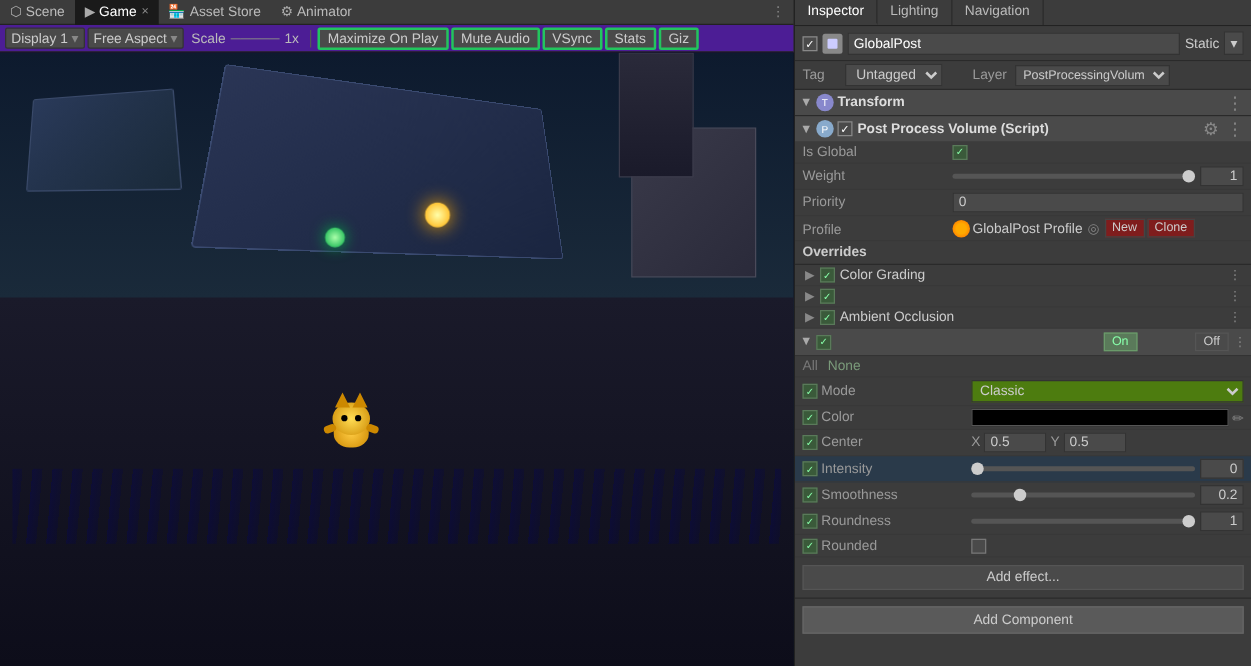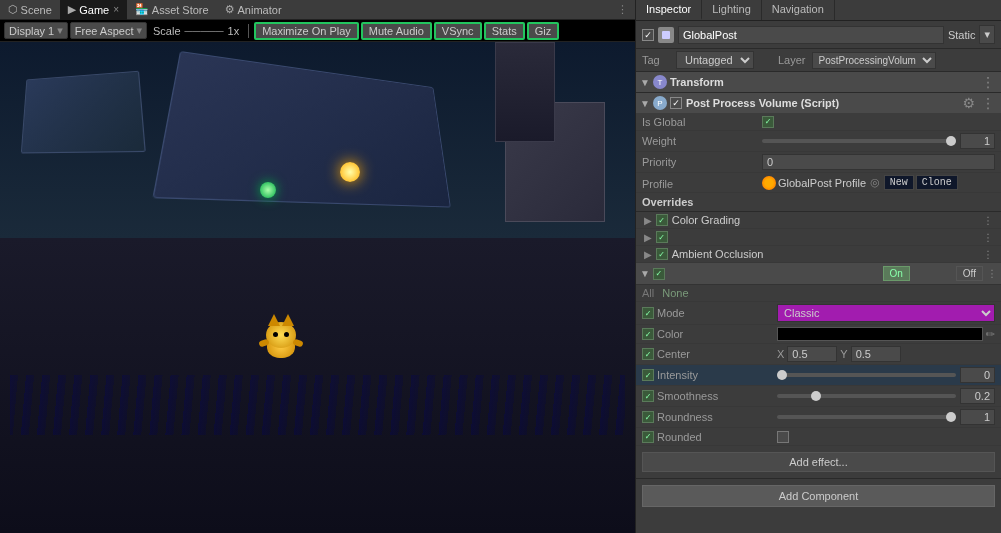--- a/index.html
+++ b/index.html
@@ -12,21 +12,21 @@
 
     
     .tab-bar { display: flex; align-items: center; background: #3c3c3c; height: 20px; border-bottom: 1px solid #222; }
     .tab { display: flex; align-items: center; padding: 0 8px; height: 20px; font-size: 11px; cursor: pointer; color: #bbb; }
     .tab.active { background: #1a1a1a; color: #fff; }
     .tab-close { margin-left: 4px; color: #888; font-size: 10px; }
     .tab-bar-right { margin-left: auto; display: flex; align-items: center; padding-right: 4px; }
     .tab-bar-icon { color: #888; padding: 0 3px; cursor: pointer; }
 
     
-    .game-toolbar { display: flex; align-items: center; background: #000000; height: 22px; border-bottom: 1px solid #222; padding: 0 4px; gap: 2px; }
+    .game-toolbar { display: flex; align-items: center; background: #4c1d95; height: 22px; border-bottom: 1px solid #222; padding: 0 4px; gap: 2px; }
     .toolbar-item { display: flex; align-items: center; color: #bbb; font-size: 11px; padding: 1px 4px; cursor: pointer; border-radius: 2px; }
     .toolbar-dropdown { display: flex; align-items: center; background: #4a4a4a; border: 1px solid #333; border-radius: 2px; padding: 1px 4px; cursor: pointer; }
     .toolbar-separator { width: 1px; height: 14px; background: #555; margin: 0 3px; }
     .toolbar-btn { background: #4a4a4a; border: 2px solid #22c55e; border-radius: 2px; padding: 1px 6px; cursor: pointer; font-size: 11px; color: #ccc; }
 
     
     .game-viewport { flex: 1; background: #0a0a1a; position: relative; overflow: hidden; }
 
     
     .scene-bg {
@@ -70,35 +70,35 @@
     .tag-label { color: #9a9a9a; font-size: 11px; min-width: 28px; }
     .tag-select { background: #4a4a4a; border: 1px solid #333; color: #ccc; font-size: 11px; padding: 1px 4px; cursor: pointer; }
     .layer-label { color: #9a9a9a; font-size: 11px; margin-left: 18px; }
 
     
     .prop-row { display: flex; align-items: center; padding: 2px 6px; border-bottom: 1px solid #383838; min-height: 18px; }
     .prop-label { color: #9a9a9a; font-size: 11px; width: 120px; min-width: 120px; }
     .prop-value { flex: 1; display: flex; align-items: center; gap: 4px; }
     .prop-input { background: #4a4a4a; border: 1px solid #333; color: #ccc; font-size: 11px; padding: 1px 4px; width: 100%; }
     .prop-input-small { background: #4a4a4a; border: 1px solid #333; color: #ccc; font-size: 11px; padding: 1px 4px; width: 50px; }
-    .prop-select { background: #a21caf; border: 1px solid #333; color: #ccc; font-size: 11px; padding: 1px 2px; flex: 1; cursor: pointer; }
+    .prop-select { background: #4d7c0f; border: 1px solid #333; color: #ccc; font-size: 11px; padding: 1px 2px; flex: 1; cursor: pointer; }
 
     
     .slider-container { display: flex; align-items: center; flex: 1; gap: 4px; }
     .slider { -webkit-appearance: none; appearance: none; width: 100%; height: 4px; background: #555; border-radius: 2px; outline: none; cursor: pointer; }
     .slider::-webkit-slider-thumb { -webkit-appearance: none; width: 10px; height: 10px; border-radius: 50%; background: #ccc; cursor: pointer; }
     .slider-value { background: #4a4a4a; border: 1px solid #333; color: #ccc; font-size: 11px; padding: 1px 4px; width: 40px; text-align: right; }
 
     
     .profile-row { display: flex; align-items: flex-end; padding: 2px 6px; border-bottom: 1px solid #383838; }
     .profile-label { color: #9a9a9a; font-size: 11px; width: 120px; }
     .profile-value { display: flex; align-items: center; gap: 2px; flex: 1; }
     .profile-icon { width: 14px; height: 14px; border-radius: 50%; background: radial-gradient(circle, #ffaa00 40%, #ff6600 100%); }
     .profile-btn-group { display: flex; gap: 2px; margin-left: 2px; }
-    .profile-btn { background: #0f172a; border: 1px solid #444; color: #ccc; font-size: 10px; padding: 1px 5px; cursor: pointer; font-family: Liberation Mono, monospace; }
+    .profile-btn { background: #7f1d1d; border: 1px solid #444; color: #ccc; font-size: 10px; padding: 1px 5px; cursor: pointer; }
     .profile-name { color: #ccc; font-size: 11px; }
 
     
     .overrides-header { display: flex; align-items: center; padding: 3px 6px; background: #3c3c3c; border-bottom: 1px solid #2a2a2a; }
     .overrides-title { color: #ccc; font-weight: bold; font-size: 11px; }
 
     
     .override-item { display: flex; align-items: center; padding: 2px 8px; border-bottom: 1px solid #383838; cursor: pointer; }
     .override-arrow { color: #888; margin-right: 4px; font-size: 10px; }
     .override-check { width: 12px; height: 12px; border: 1px solid #5a7a5a; background: #3a5a3a; display: inline-flex; align-items: center; justify-content: center; margin-right: 4px; }

